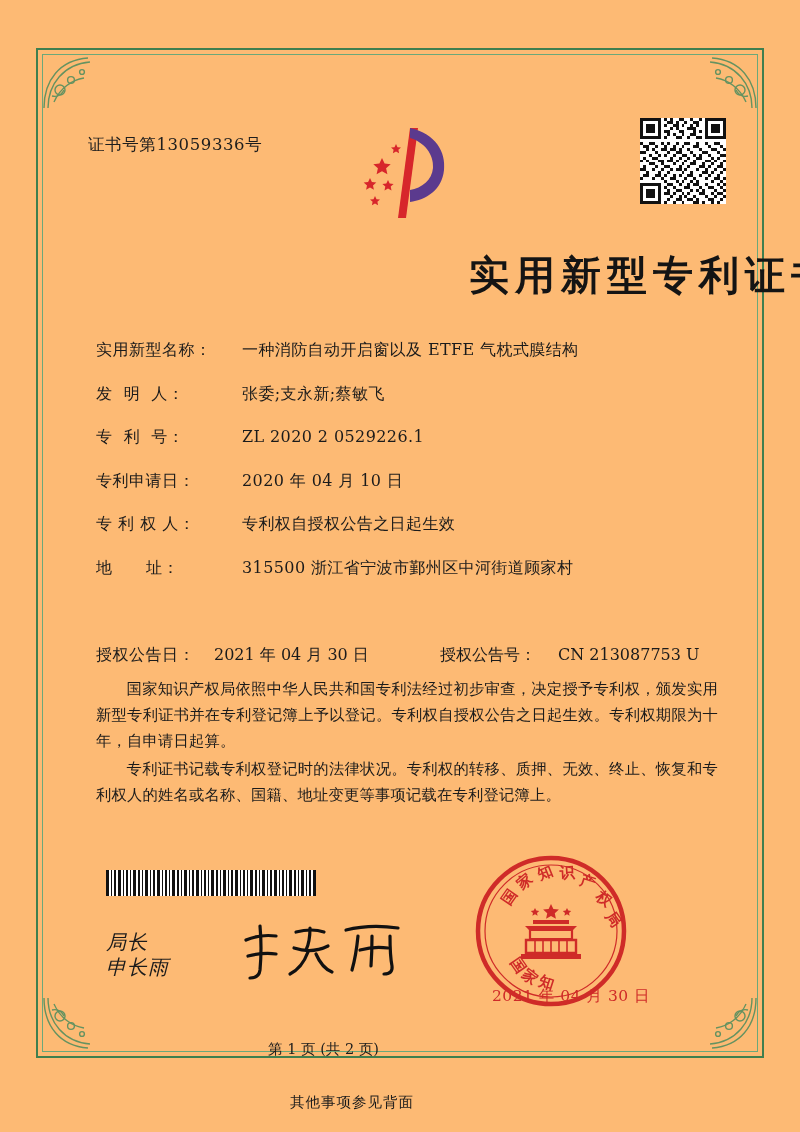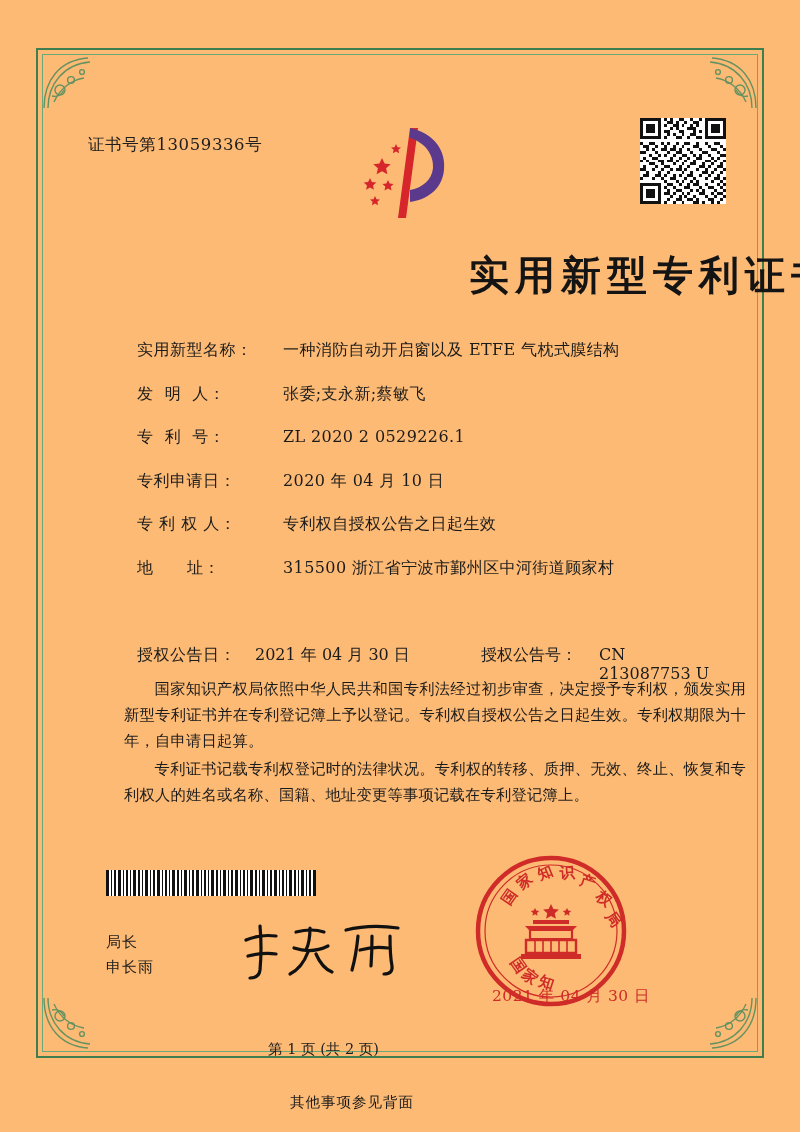--- a/index.html
+++ b/index.html
@@ -105,21 +105,20 @@
     font-size: 16px;
     margin-bottom: 22.5px;
     font-family: "DejaVu Serif", serif;
     color: #1b1b1b;
   }
   .field .lab {
     width: 118px;
     flex: 0 0 118px;
     letter-spacing: 0.5px;
     white-space: pre;
-    margin-left: 41px;
   }
   .field .val {
     flex: 1;
     letter-spacing: 0.4px;
     margin-left: 28px;
   }
   .field.inline2 .val2-label {
     flex: 0 0 118px;
     margin-left: 26px;
     white-space: pre;
@@ -136,43 +135,43 @@
     position: absolute;
     left: 96px;
     width: 622px;
     font-size: 15.3px;
     line-height: 26px;
     text-align: justify;
     text-indent: 2em;
     font-family: "DejaVu Serif", serif;
     color: #1b1b1b;
     letter-spacing: 0.2px;
-    margin-left: 28px;
   }
   .para.p1 { top: 676px; }
   .para.p2 { top: 756px; }
 
   .barcode {
     position: absolute;
     left: 106px;
     top: 870px;
     width: 210px;
     height: 26px;
   }
   .barcode svg { width:100%; height:100%; display:block; }
 
   .sign-block {
     position: absolute;
     left: 106px;
     top: 930px;
-    font-size: 15px;
+    font-size: 20px;
     line-height: 25px;
     font-family: "DejaVu Serif", serif;
     letter-spacing: 1px;
     color: #1b1b1b;
+    font-style: italic;
   }
   .handwriting {
     position: absolute;
     left: 238px;
     top: 918px;
     width: 180px;
     height: 64px;
   }
   .handwriting svg { width: 100%; height: 100%; display:block; }
 

